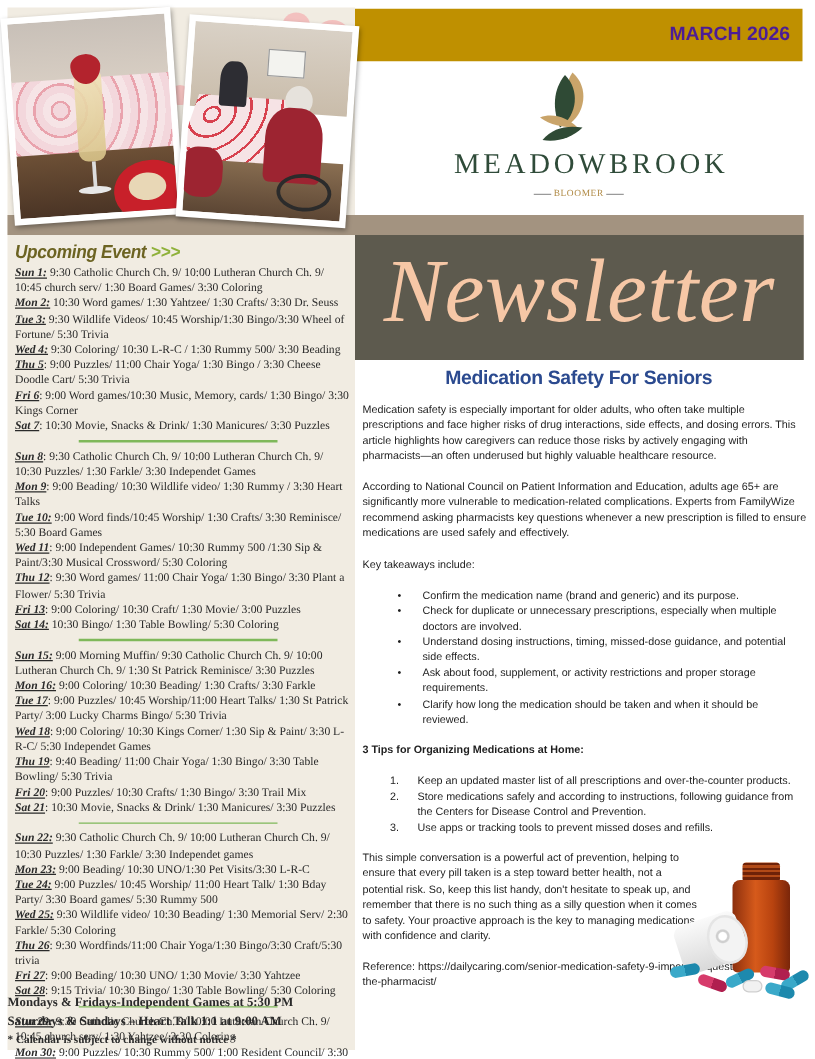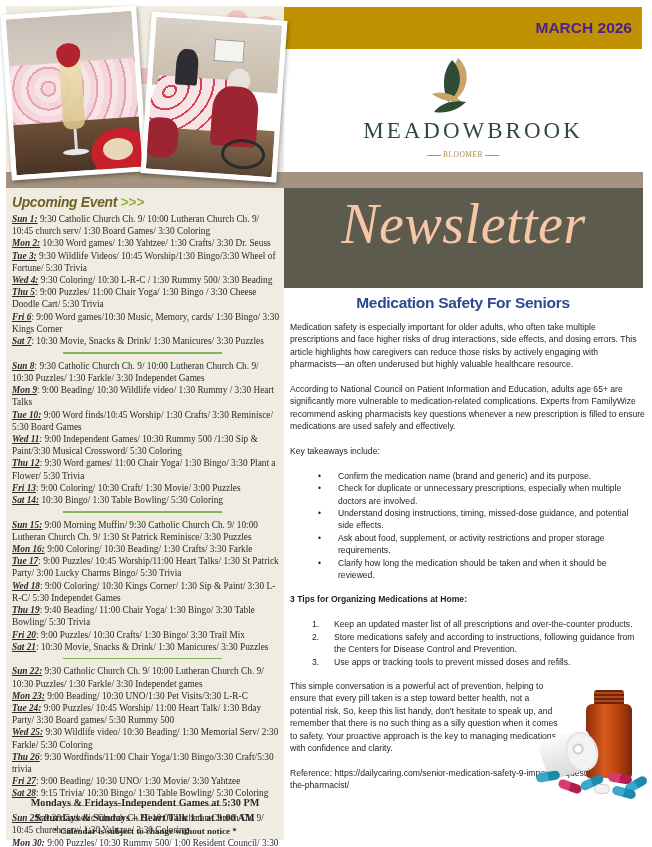--- a/index.html
+++ b/index.html
@@ -38,36 +38,36 @@
 
   .band { position: absolute; left: 6px; top: 172px; width: 637px; height: 16px; background: #a39380; z-index: 1; }
 
   .upcoming { position: absolute; left: 12px; top: 193px; font-family: "Liberation Sans", sans-serif; font-style: italic; font-weight: bold; font-size: 15px; color: #6c6322; letter-spacing: -0.3px; transform: scaleX(0.92); transform-origin: left; }
   .upcoming .arrows { color: #8fb13b; }
 
   .schedule { position: absolute; left: 12px; top: 213px; width: 268px; font-family: "Liberation Serif", serif; font-size: 9.3px; line-height: 12.2px; color: #2a2a2a; }
   .day-entry .day { font-weight: bold; font-style: italic; text-decoration: underline; }
   .week-sep { height: 1.5px; background: #7fb85a; margin: 5px 0 6px 51px; width: 159px; }
 
-  .footer-notes { position: absolute; left: 6px; top: 795px; width: 278px; text-align: center; font-family: "Liberation Serif", serif; font-weight: bold; color: #2a2a2a; }
+  .footer-notes { position: absolute; left: 6px; top: 795px; width: 278px; font-family: "Liberation Serif", serif; font-weight: bold; color: #2a2a2a; }
   .footer-notes .n1, .footer-notes .n2 { font-size: 10.2px; line-height: 15px; }
   .footer-notes .n3 { font-size: 9px; line-height: 13px; }
 
   
   .month-bar { position: absolute; left: 284px; top: 7px; width: 358px; height: 42px; background: #bf9000; }
   .month-bar .month { position: absolute; right: 10px; top: 12px; font-family: "Liberation Sans", sans-serif; font-weight: bold; font-size: 15.5px; color: #4c1d95; }
 
   .logo { position: absolute; left: 284px; top: 52px; width: 358px; height: 118px; }
   .logo svg { position: absolute; left: 148px; top: 4px; }
   .brand { position: absolute; left: 0; top: 66px; width: 100%; text-align: center; font-family: "Liberation Serif", serif; font-size: 23px; letter-spacing: 3px; color: #2f4b39; padding-left: 20px; }
   .tagline { position: absolute; left: 0; top: 98px; width: 100%; text-align: center; font-family: "Liberation Serif", serif; font-size: 7.5px; color: #b08a45; letter-spacing: 0.5px; }
   .tagline .dash { display: inline-block; width: 14px; height: 1px; background: #9a9a9a; vertical-align: middle; margin: 0 2px; }
 
   .news-box { position: absolute; left: 284px; top: 188px; width: 359px; height: 100px; background: #5d5a4e; }
-  .news-box .title { position: absolute; left: 0; top: 4px; width: 100%; text-align: center; font-family: "Liberation Serif", serif; font-style: italic; font-size: 56px; color: #f6c7a6; letter-spacing: 0.5px; }
+  .news-box .title { position: absolute; left: 0; top: 4px; width: 100%; text-align: center; font-family: "Liberation Serif", serif; font-style: italic; font-size: 72px; color: #f6c7a6; letter-spacing: 0.5px; }
 
   .article-title { position: absolute; left: 284px; top: 294px; width: 358px; text-align: center; font-family: "Liberation Sans", sans-serif; font-weight: bold; font-size: 15.5px; color: #2b4a8f; letter-spacing: -0.3px; }
 
   .article { position: absolute; left: 290px; top: 321px; width: 355px; font-family: "Liberation Sans", sans-serif; font-size: 8.6px; line-height: 12.4px; color: #1e1e1e; }
   .article p { margin-bottom: 12.4px; }
   .article ul { list-style: none; margin: 0 0 12px 28px; }
   .article ul li { position: relative; padding-left: 20px; }
   .article ul li::before { content: "•"; position: absolute; left: 0; top: 0; }
   .article .tips-head { font-weight: bold; margin-bottom: 12.4px; }
   .article ol { list-style: none; margin: 0 0 12px 22px; }

